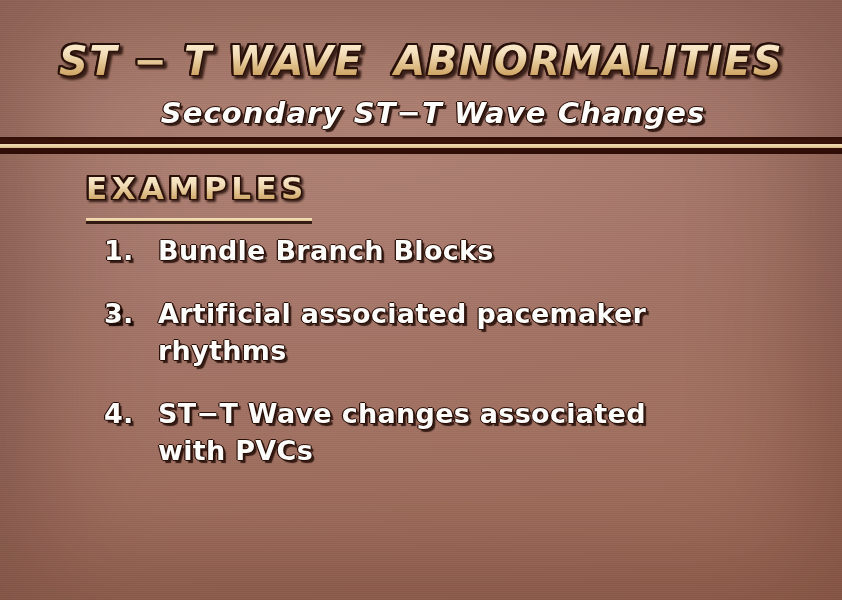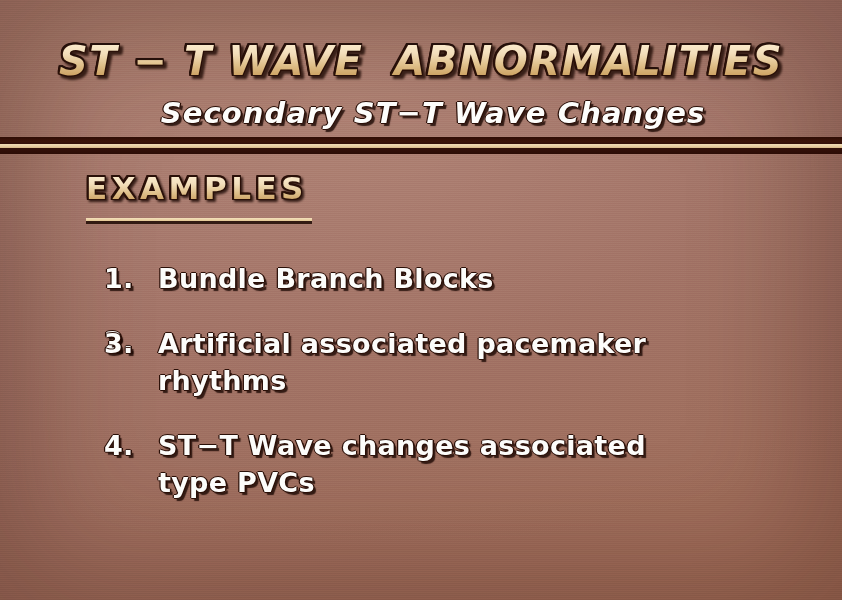--- a/index.html
+++ b/index.html
@@ -193,21 +193,20 @@
     top: 0;
     width: 44px;
     text-align: left;
     white-space: pre;
   }
   .list-item .txt {
     display: block;
     margin-left: 158px;
     margin-right: 60px;
     white-space: pre-line;
-    margin-top: 28px;
   }
 </style>
 </head>
 <body>
 
 <div id="slide">
 
   <div class="header">
     <div class="main-title">ST − T WAVE  ABNORMALITIES</div>
     <div class="sub-title">Secondary ST−T Wave Changes</div>
@@ -239,18 +238,18 @@
 
       <div class="list-item">
         <span class="num">3.</span>
         <span class="txt">Artificial associated pacemaker
 rhythms</span>
       </div>
 
       <div class="list-item">
         <span class="num">4.</span>
         <span class="txt">ST−T Wave changes associated
-type PVCs</span>
+with PVCs</span>
       </div>
 
     </div>
   </div>
 </div>
 
 </body></html>

